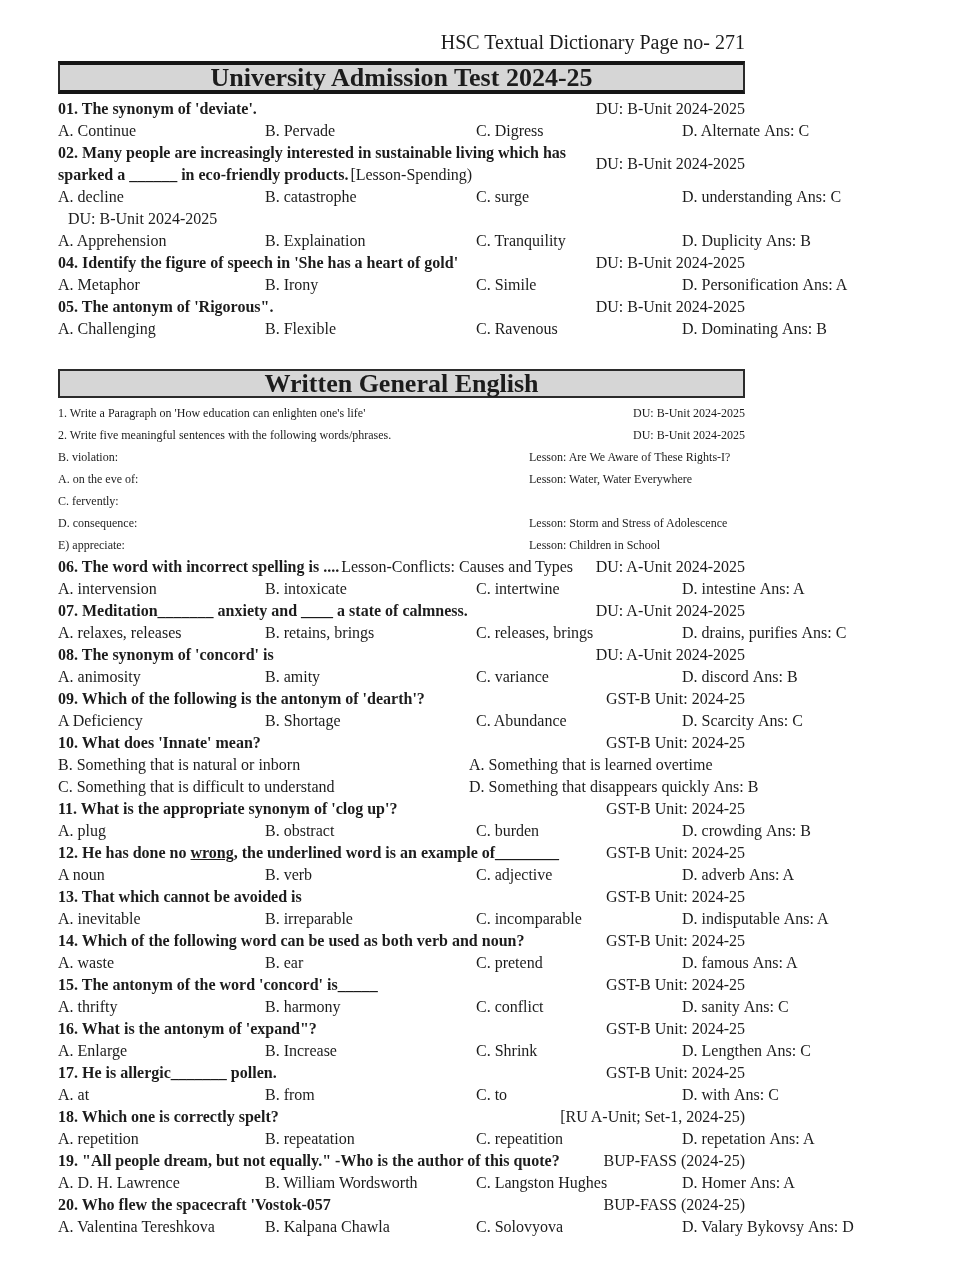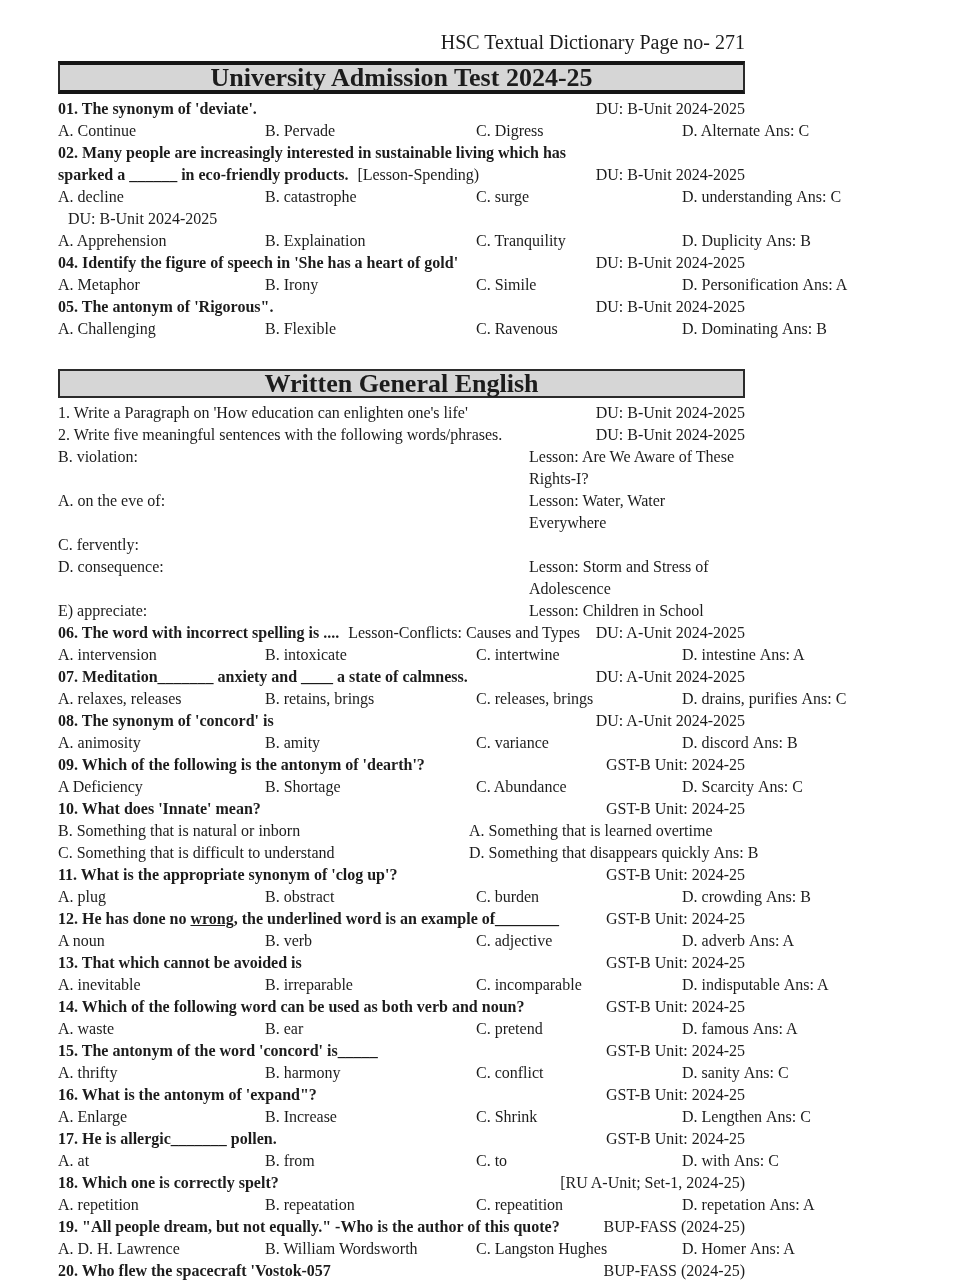--- a/index.html
+++ b/index.html
@@ -33,40 +33,40 @@
     line-height: 25px;
     margin-bottom: 4px;
   }
   .sec-box.heavy {
     border-top: 4px solid #161616;
     border-bottom: 4px solid #161616;
   }
   #content .sec-box:not(:first-child) { margin-top: 29px; }
   .q-line {
     display: flex;
-    align-items: flex-end;
+    align-items: center;
     font-size: 16px;
     line-height: 22px;
   }
   .q-text { font-weight: bold; flex: 1 1 auto; }
   .q-text u { text-decoration: underline; }
-  .q-note { font-weight: normal; margin-left: 9px; }
+  .q-note { font-weight: normal; margin-left: 2px; }
   .q-source { font-weight: normal; white-space: nowrap; margin-left: 10px; }
   .opt-row {
     display: grid;
     font-size: 16px;
     line-height: 22px;
   }
   .opt-row.four { grid-template-columns: 207px 211px 206px 1fr auto; }
   .opt-row.two  { grid-template-columns: 411px 1fr auto; }
   .opt { white-space: nowrap; padding-right: 4px; }
   .ans { padding-right: 30px; white-space: nowrap; }
   .w-line {
     display: flex;
-    font-size: 16px;
+    font-size: 12px;
     line-height: 22px;
   }
   .w-left { flex: 0 0 auto; min-width: 471px; white-space: nowrap; }
   .w-mid  { flex: 1 1 auto; }
 </style>
 </head>
 <body>
 
 <div class="page">
   <div class="page-header">HSC Textual Dictionary Page no- 271</div>

